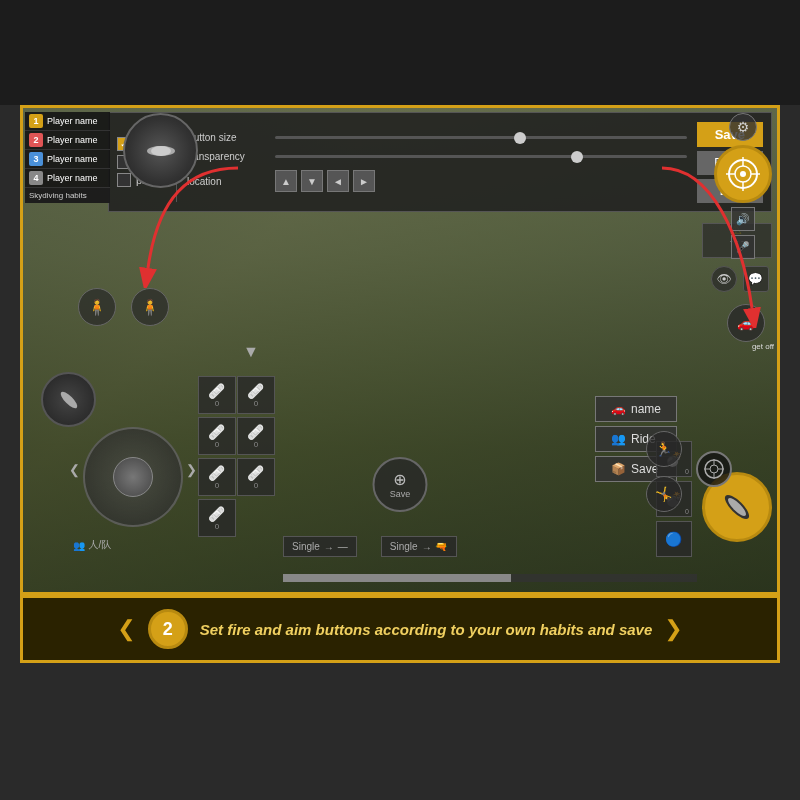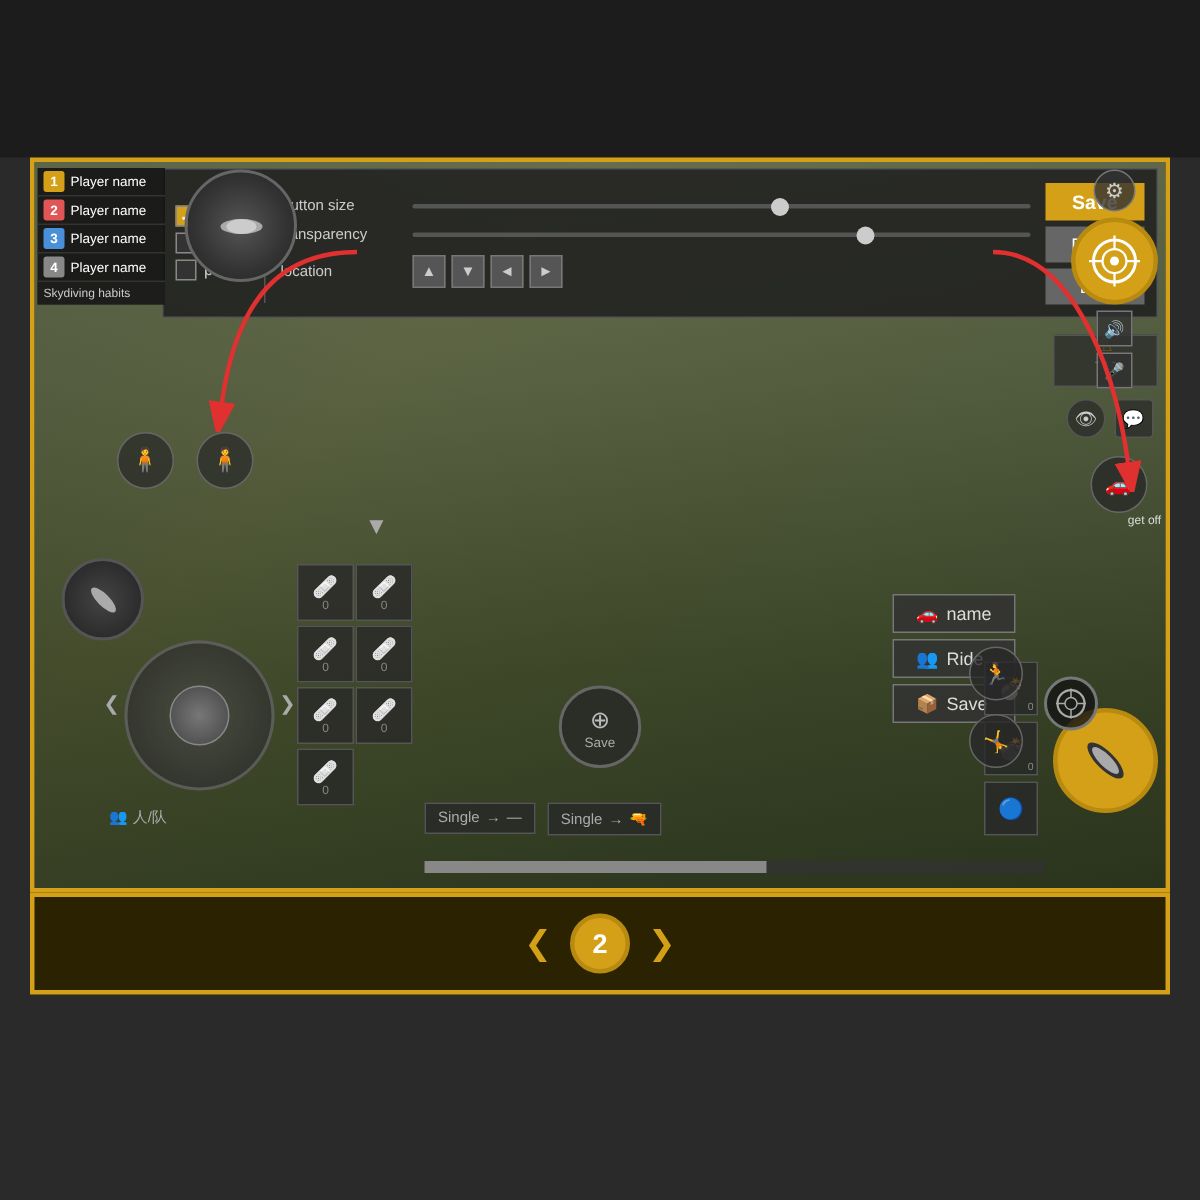--- a/index.html
+++ b/index.html
@@ -527,22 +527,22 @@
       color: #aaa;
       font-size: 14px;
     }
 
     
     .single-btns-row {
       position: absolute;
       bottom: 35px;
       left: 260px;
       display: flex;
-      gap: 8px;
-      align-items: flex-start;
+      gap: 24px;
+      align-items: flex-end;
       margin-top: 31px;
     }
 
     .single-btn {
       background: rgba(40,40,40,0.8);
       border: 1px solid #555;
       color: #aaa;
       padding: 4px 8px;
       font-size: 10px;
       display: flex;
@@ -980,16 +980,17 @@
       <path d="M 10 10 C 60 10 90 80 100 150" stroke="#e03030" stroke-width="3" fill="none" marker-end="url(#arrowhead-r)"></path>
     </svg>
 
   </div>
 
   <div class="bottom-bar">
     <span class="bottom-arrow-left">❮</span>
     <div class="bottom-bar-icon">
       <span>2</span>
     </div>
+    <span class="bottom-bar-text">Set fire and aim buttons according to your own habits and save</span>
     <span class="bottom-arrow-right">❯</span>
   </div>
 
 </div>
 
 </body></html>

